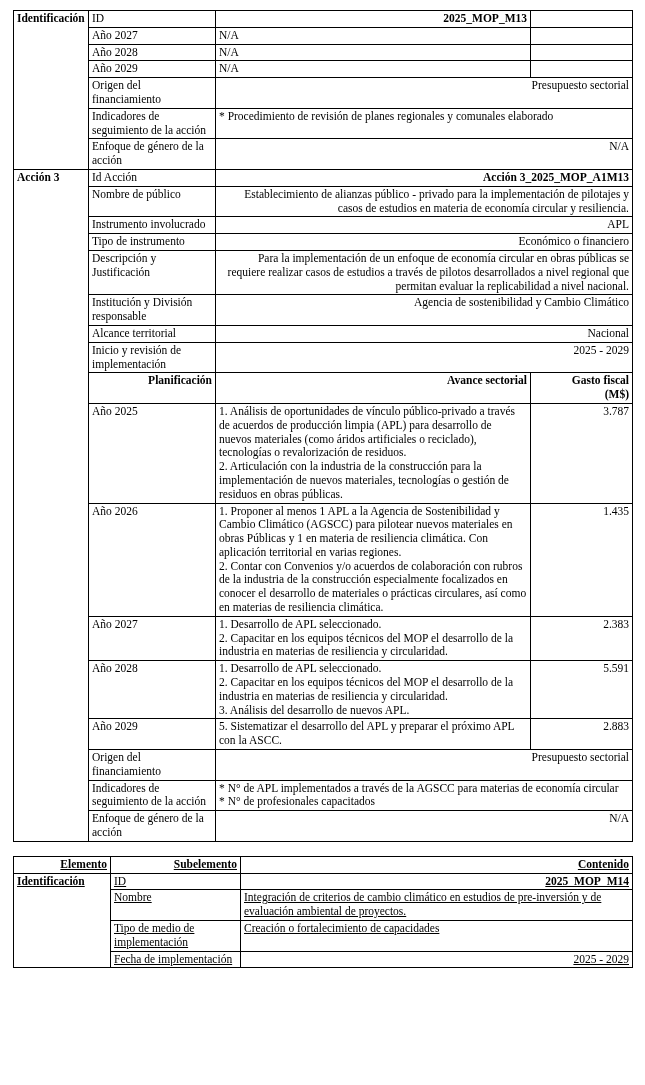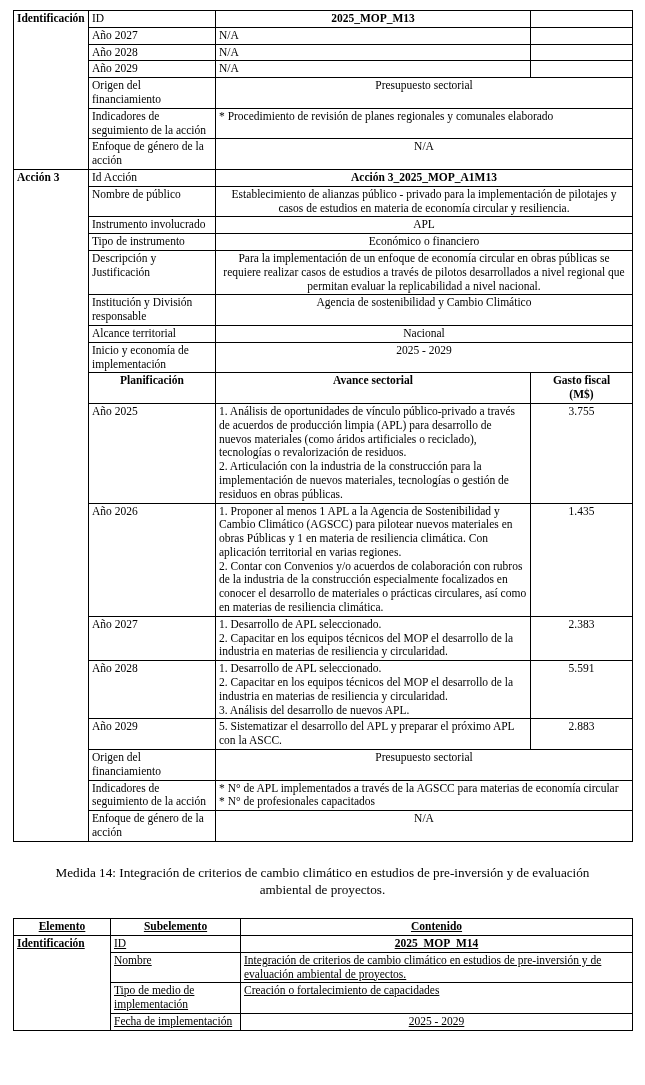--- a/index.html
+++ b/index.html
@@ -14,21 +14,21 @@
     width:619px;margin-left:13px;
   }
   table.tbl td{
     border:1px solid #000;
     padding:1px 3px;
     vertical-align:top;
     white-space:pre-line;
     word-wrap:break-word;
   }
   .b{font-weight:bold;}
-  .c{text-align:center;}
+  .c{text-align:right;}
   .group{font-weight:bold;vertical-align:top;}
   .caption{
     max-width:575px;margin:22px auto 20px auto;
     text-align:center;font-size:13.2px;line-height:1.3;
   }
   .t2wrap{margin-top:14px;text-decoration:underline;}
 </style>
 </head>
 <body>
 
@@ -99,35 +99,35 @@
       </tr>
       <tr>
         <td>Institución y División responsable</td>
         <td class="c" colspan="2">Agencia de sostenibilidad y Cambio Climático</td>
       </tr>
       <tr>
         <td>Alcance territorial</td>
         <td class="c" colspan="2">Nacional</td>
       </tr>
       <tr>
-        <td>Inicio y economía de implementación</td>
+        <td>Inicio y revisión de implementación</td>
         <td class="c" colspan="2">2025 - 2029</td>
       </tr>
 
       <tr>
         <td class="b c">Planificación</td>
         <td class="b c">Avance sectorial</td>
         <td class="b c">Gasto fiscal
 (M$)</td>
       </tr>
       <tr>
         <td>Año 2025</td>
         <td>1. Análisis de oportunidades de vínculo público-privado a través de acuerdos de producción limpia (APL) para desarrollo de nuevos materiales (como áridos artificiales o reciclado), tecnologías o revalorización de residuos.
 2. Articulación con la industria de la construcción para la implementación de nuevos materiales, tecnologías o gestión de residuos en obras públicas.</td>
-        <td class="c">3.755</td>
+        <td class="c">3.787</td>
       </tr>
       <tr>
         <td>Año 2026</td>
         <td>1. Proponer al menos 1 APL a la Agencia de Sostenibilidad y Cambio Climático (AGSCC) para pilotear nuevos materiales en obras Públicas y 1 en materia de resiliencia climática. Con aplicación territorial en varias regiones.
 2. Contar con Convenios y/o acuerdos de colaboración con rubros de la industria de la construcción especialmente focalizados en conocer el desarrollo de materiales o prácticas circulares, así como en materias de resiliencia climática.</td>
         <td class="c">1.435</td>
       </tr>
       <tr>
         <td>Año 2027</td>
         <td>1. Desarrollo de APL seleccionado.
@@ -156,21 +156,20 @@
         <td colspan="2">* N° de APL implementados a través de la AGSCC para materias de economía circular
 * N° de profesionales capacitados</td>
       </tr>
       <tr>
         <td>Enfoque de género de la acción</td>
         <td class="c" colspan="2">N/A</td>
       </tr>
     </tbody>
   </table>
 
-  <div class="caption">Medida 14: Integración de criterios de cambio climático en estudios de pre-inversión y de evaluación ambiental de proyectos.</div>
 
   <div class="t2wrap">
     <table class="tbl">
       <colgroup>
         <col style="width:97px">
           <col style="width:130px">
           <col style="width:392px">
       </colgroup>
       <tbody>
         <tr>

